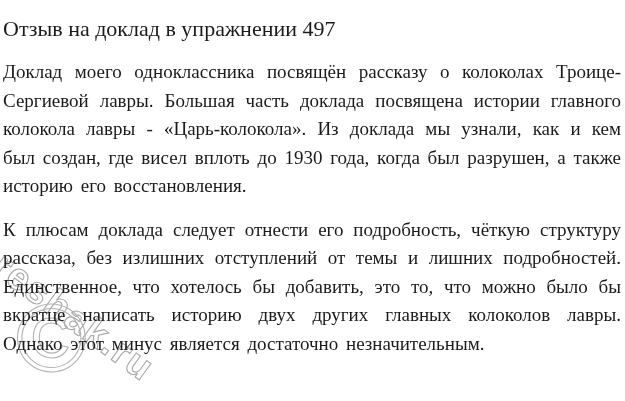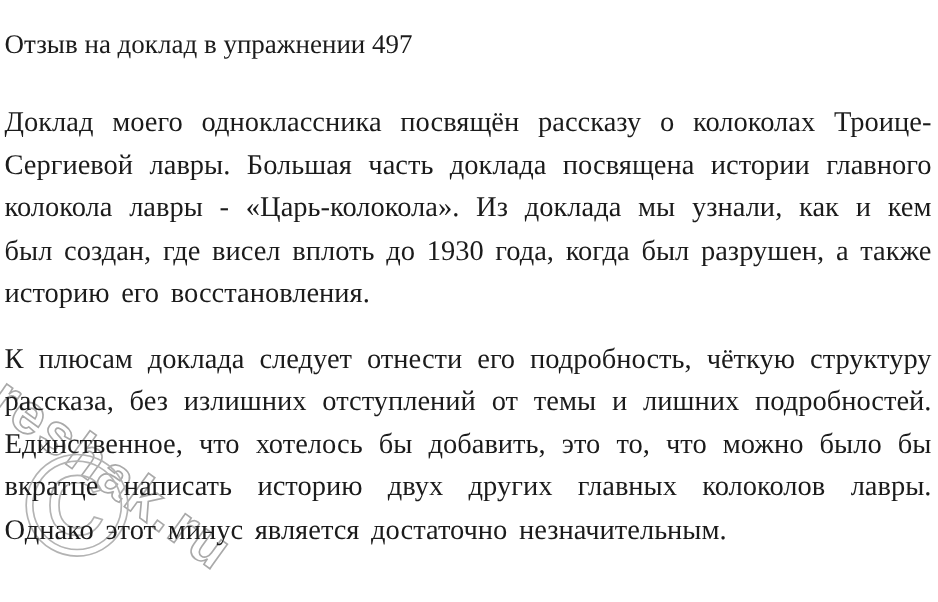--- a/index.html
+++ b/index.html
@@ -20,25 +20,25 @@
   .header {
     display: flex;
     justify-content: space-between;
     align-items: baseline;
     line-height: 24px;
   }
   .title { font-weight: bold; font-size: 20px; }
   .credit { font-size: 19px; }
   .subtitle {
     margin-top: 14px;
-    font-size: 18px;
+    font-size: 22px;
     line-height: 24px;
   }
   .para {
-    margin-top: 27px;
+    margin-top: 17px;
     font-size: 19px;
     line-height: 28.5px;
     text-align: justify;
     text-align-last: left;
     word-spacing: 3px;
   }
   .para + .para { margin-top: 15px; }
   .watermark {
     position: absolute;
     left: 0; top: 0;

